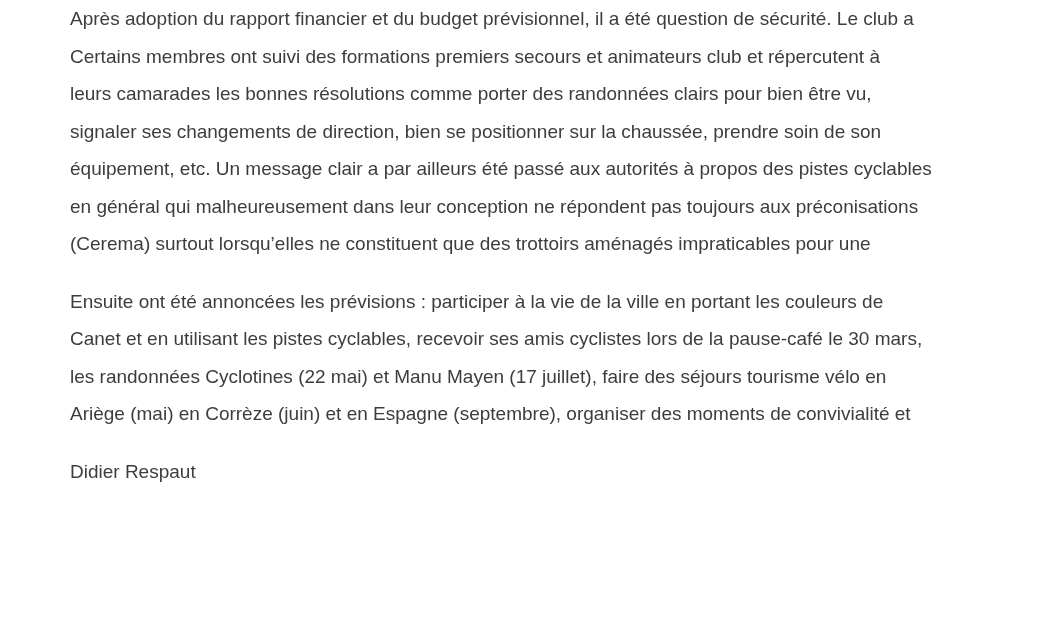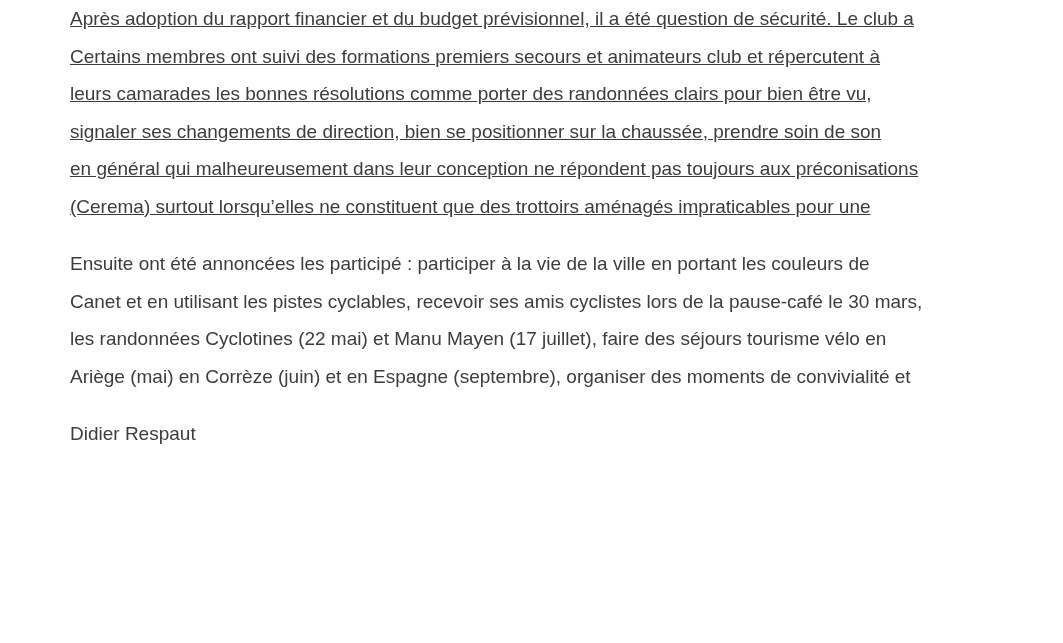--- a/index.html
+++ b/index.html
@@ -23,41 +23,41 @@
     font-size: 19px;
     line-height: 37.5px;
     font-weight: 400;
     -webkit-font-smoothing: antialiased;
   }
   .paragraph {
     margin: 0 0 20px 0;
   }
   .paragraph:first-child {
     margin-top: 0;
-    text-decoration: underline;
   }
   .text-line {
     white-space: nowrap;
   }
 </style>
 </head>
 <body>
 
 <div class="page" style="background: rgb(255, 255, 255);">
   <div class="article" style="color: rgb(61, 61, 61);">
       <div class="paragraph">
         <div class="text-line">Après adoption du rapport financier et du budget prévisionnel, il a été question de sécurité. Le club a</div>
         <div class="text-line">Certains membres ont suivi des formations premiers secours et animateurs club et répercutent à</div>
         <div class="text-line">leurs camarades les bonnes résolutions comme porter des randonnées clairs pour bien être vu,</div>
         <div class="text-line">signaler ses changements de direction, bien se positionner sur la chaussée, prendre soin de son</div>
+        <div class="text-line">équipement, etc. Un message clair a par ailleurs été passé aux autorités à propos des pistes cyclables</div>
         <div class="text-line">en général qui malheureusement dans leur conception ne répondent pas toujours aux préconisations</div>
         <div class="text-line">(Cerema) surtout lorsqu’elles ne constituent que des trottoirs aménagés impraticables pour une</div>
       </div>
       <div class="paragraph">
-        <div class="text-line">Ensuite ont été annoncées les participé : participer à la vie de la ville en portant les couleurs de</div>
+        <div class="text-line">Ensuite ont été annoncées les prévisions : participer à la vie de la ville en portant les couleurs de</div>
         <div class="text-line">Canet et en utilisant les pistes cyclables, recevoir ses amis cyclistes lors de la pause-café le 30 mars,</div>
         <div class="text-line">les randonnées Cyclotines (22 mai) et Manu Mayen (17 juillet), faire des séjours tourisme vélo en</div>
         <div class="text-line">Ariège (mai) en Corrèze (juin) et en Espagne (septembre), organiser des moments de convivialité et</div>
       </div>
       <div class="paragraph">
         <div class="text-line">Didier Respaut</div>
       </div>
     </div>
 </div>
 

